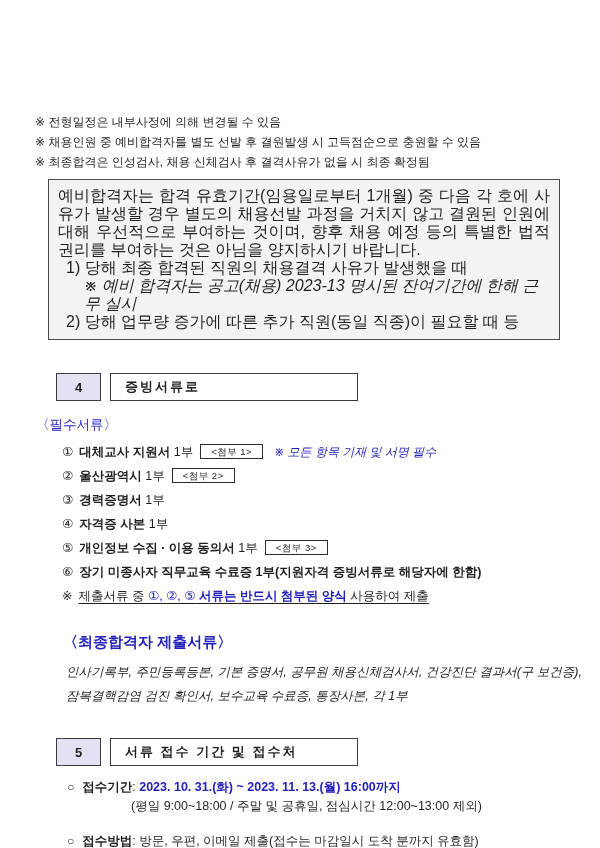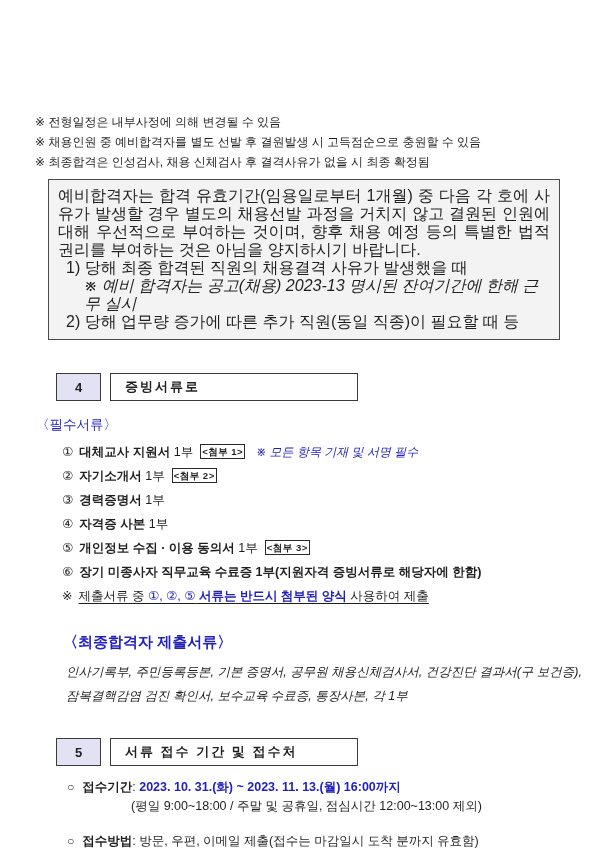--- a/index.html
+++ b/index.html
@@ -37,22 +37,22 @@
   }
   .sub-heading { margin:15px 0 0 36px; font-size:13.5px; font-weight:normal; color:#2222bb; }
   .sub-heading2 { margin:27px 0 0 63px; font-size:15px; font-weight:bold; color:#2222bb; }
 
   .doc-list { margin:9px 0 0 62px; font-size:12.5px; }
   .doc-list .row { margin-top:5px; line-height:19px; white-space:nowrap; }
   .doc-list .num { margin-right:6px; }
   .doc-list .docname { font-weight:bold; }
   .attach-tag {
     display:inline-block; border:1.5px solid #2a2a2a; background:#fff;
-    font-size:9.5px; font-weight:bold; line-height:13px;
-    padding:0 1px; margin-left:7px; vertical-align:1px; letter-spacing:0.5px;
+    font-size:9.5px; font-weight:normal; line-height:13px;
+    padding:0 10px; margin-left:7px; vertical-align:1px; letter-spacing:0.5px;
   }
   .item-note { color:#2222bb; font-style:italic; margin-left:11px; font-size:12px; }
   .submit-note { margin-top:6px; }
   .submit-note .ul-group { text-decoration:underline; text-underline-offset:3px; }
   .submit-note .hl-nums { color:#2222bb; }
   .submit-note .hl { color:#2222bb; font-weight:bold; }
 
   .final-lines { margin:8px 0 0 66px; font-size:12.5px; font-style:italic; line-height:24px; color:#222; }
 
   .recv { font-size:12.5px; }
@@ -89,21 +89,21 @@
     <div class="title-box">증빙서류로</div>
   </div>
 
   <div class="sub-heading">〈필수서류〉</div>
 
   <div class="doc-list">
     <div class="row">
       <span class="num">①</span><span class="docname">대체교사 지원서</span><span> 1부</span><span class="attach-tag">&lt;첨부 1&gt;</span><span class="item-note">※ 모든 항목 기재 및 서명 필수</span>
     </div>
     <div class="row">
-      <span class="num">②</span><span class="docname">자기소개서</span><span> 1부</span><span class="attach-tag">&lt;첨부 2&gt;</span>
+      <span class="num">②</span><span class="docname">울산광역시</span><span> 1부</span><span class="attach-tag">&lt;첨부 2&gt;</span>
     </div>
     <div class="row">
       <span class="num">③</span><span class="docname">경력증명서</span><span> 1부</span>
     </div>
     <div class="row">
       <span class="num">④</span><span class="docname">자격증 사본</span><span> 1부</span>
     </div>
     <div class="row">
       <span class="num">⑤</span><span class="docname">개인정보 수집 · 이용 동의서</span><span> 1부</span><span class="attach-tag">&lt;첨부 3&gt;</span>
     </div>

